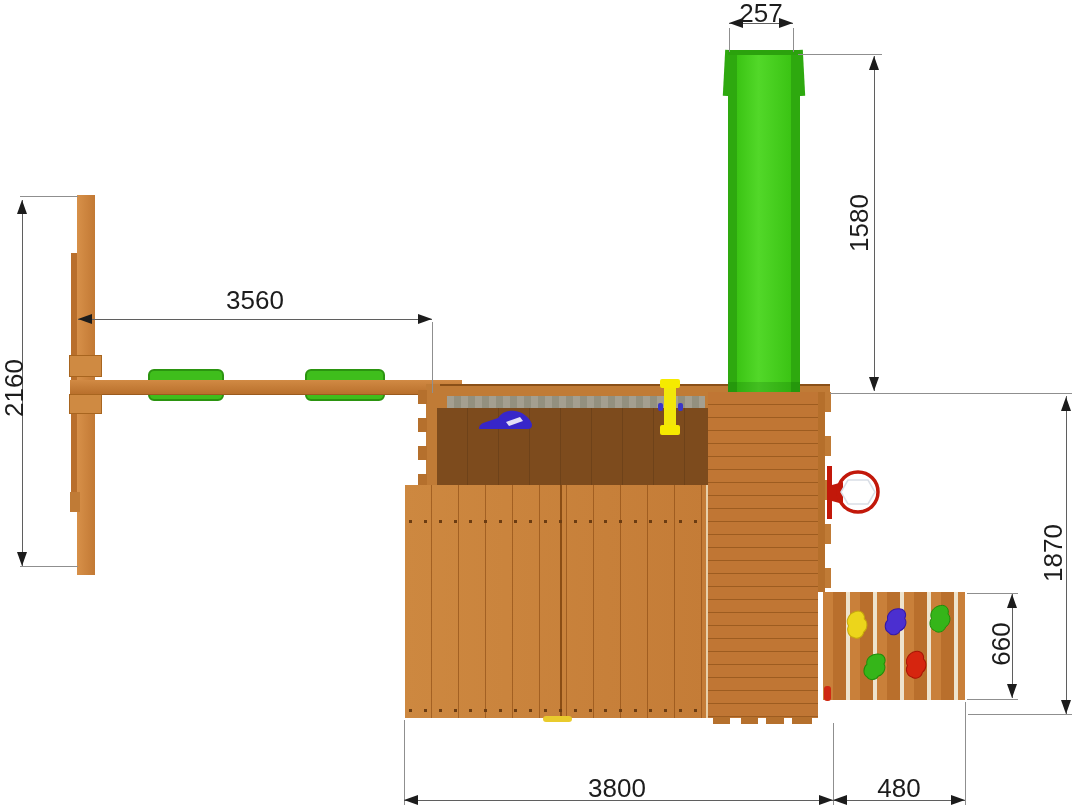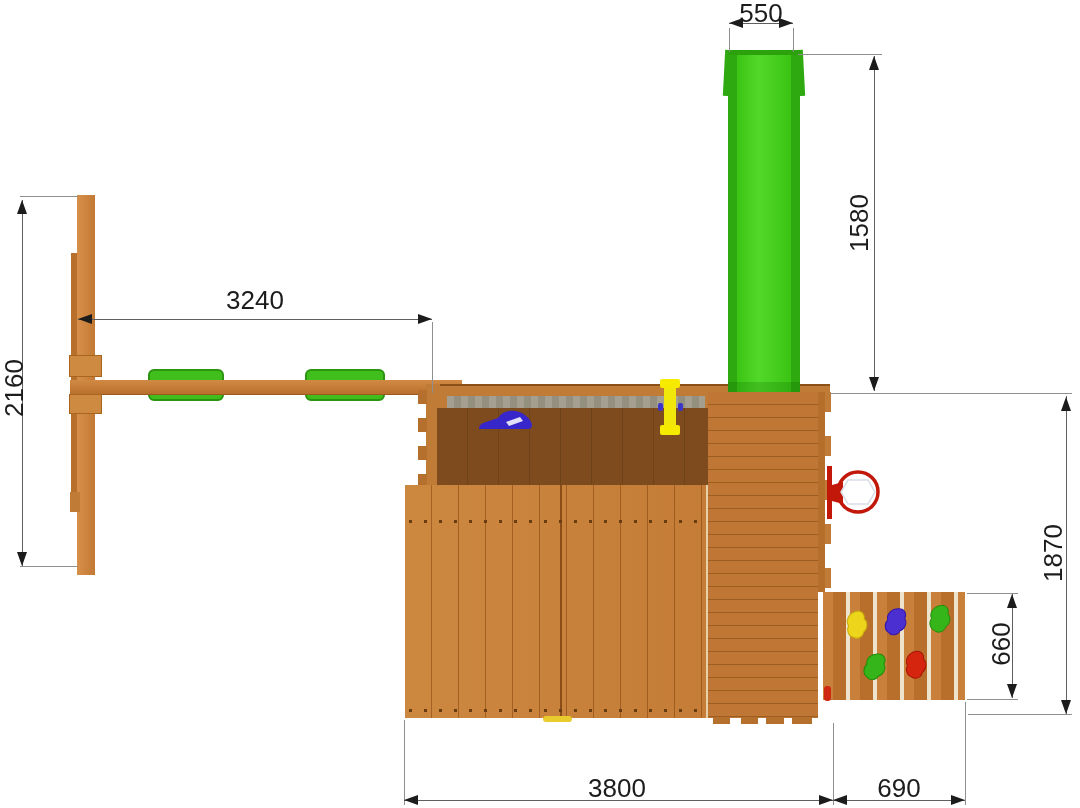--- a/index.html
+++ b/index.html
@@ -127,37 +127,37 @@
     <div class="abs" style="left:728px;top:50px;width:72px;height:5px;background:#2ba20d;"></div>
     <div class="abs" style="left:728px;top:382px;width:72px;height:10px;background:rgba(0,80,0,.18);"></div>
   </div>
 
   <div>
     <div class="ln" style="left:729px;top:23px;width:64px;height:1px;"></div>
     <div class="ar ar-l" style="left:729px;top:18px;"></div>
     <div class="ar ar-r" style="left:779px;top:18px;"></div>
     <div class="ext" style="left:729px;top:28px;width:1px;height:24px;"></div>
     <div class="ext" style="left:793px;top:28px;width:1px;height:24px;"></div>
-    <div class="dt" style="left:721px;top:0;width:80px;">550</div>
+    <div class="dt" style="left:721px;top:0;width:80px;">257</div>
   </div>
 
   <div>
     <div class="ext" style="left:798px;top:54px;width:84px;height:1px;"></div>
     <div class="ln" style="left:874px;top:56px;width:1px;height:335px;"></div>
     <div class="ar ar-u" style="left:869px;top:56px;"></div>
     <div class="ar ar-d" style="left:869px;top:377px;"></div>
     <div class="dt dtv" style="left:817px;top:212px;width:80px;height:22px;">1580</div>
   </div>
 
   <div>
     <div class="ln" style="left:78px;top:319px;width:354px;height:1px;"></div>
     <div class="ar ar-l" style="left:78px;top:314px;"></div>
     <div class="ar ar-r" style="left:418px;top:314px;"></div>
     <div class="ext" style="left:432px;top:322px;width:1px;height:71px;"></div>
-    <div class="dt" style="left:215px;top:287px;width:80px;">3240</div>
+    <div class="dt" style="left:215px;top:287px;width:80px;">3560</div>
   </div>
 
   <div>
     <div class="ext" style="left:20px;top:196px;width:58px;height:1px;"></div>
     <div class="ext" style="left:20px;top:566px;width:58px;height:1px;"></div>
     <div class="ln" style="left:22px;top:200px;width:1px;height:366px;"></div>
     <div class="ar ar-u" style="left:17px;top:200px;"></div>
     <div class="ar ar-d" style="left:17px;top:552px;"></div>
     <div class="dt dtv" style="left:-30px;top:377px;width:84px;height:22px;">2160</div>
   </div>
@@ -187,16 +187,16 @@
     <div class="ar ar-l" style="left:404px;top:795px;"></div>
     <div class="ar ar-r" style="left:819px;top:795px;"></div>
     <div class="dt" style="left:577px;top:775px;width:80px;">3800</div>
   </div>
 
   <div>
     <div class="ext" style="left:965px;top:702px;width:1px;height:103px;"></div>
     <div class="ln" style="left:833px;top:800px;width:132px;height:1px;"></div>
     <div class="ar ar-l" style="left:833px;top:795px;"></div>
     <div class="ar ar-r" style="left:951px;top:795px;"></div>
-    <div class="dt" style="left:859px;top:775px;width:80px;">690</div>
+    <div class="dt" style="left:859px;top:775px;width:80px;">480</div>
   </div>
 
 </div>
 
 </body></html>

